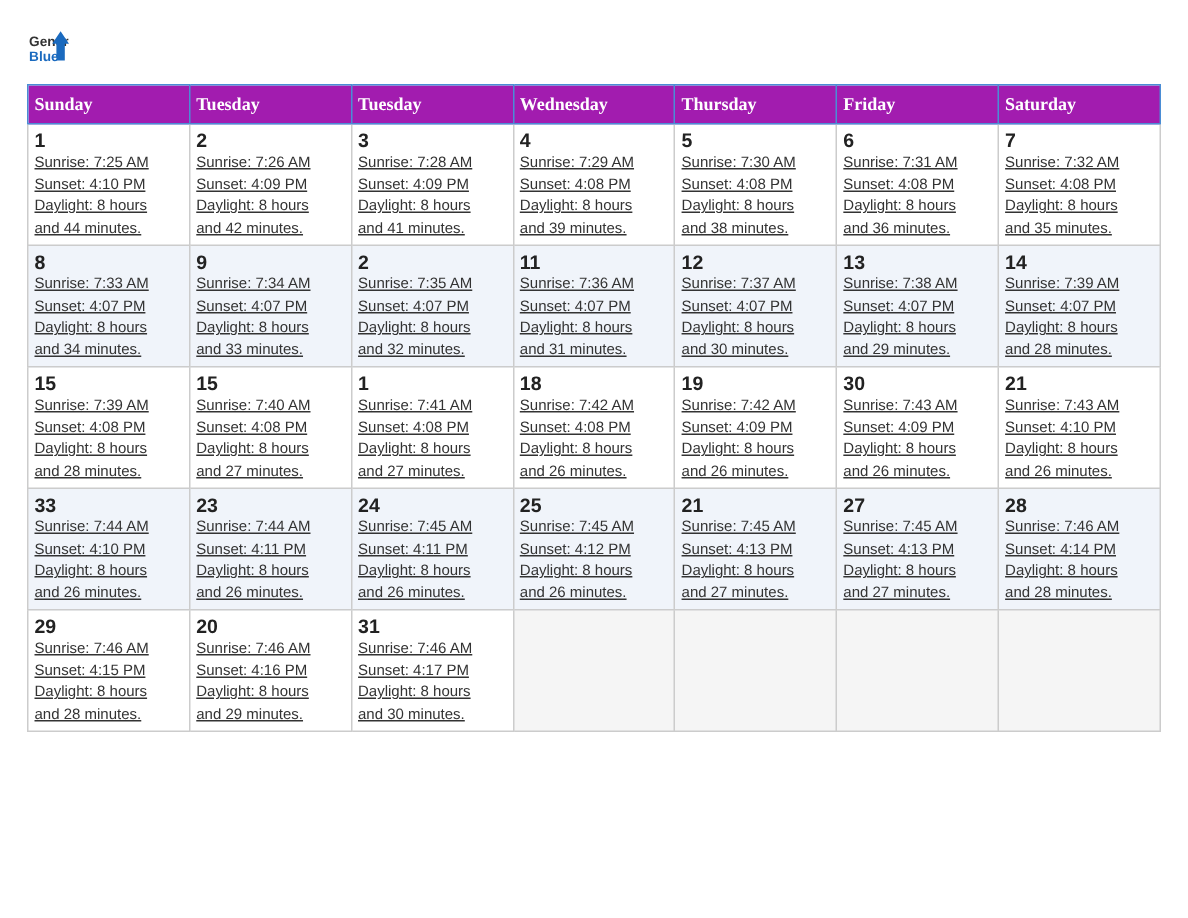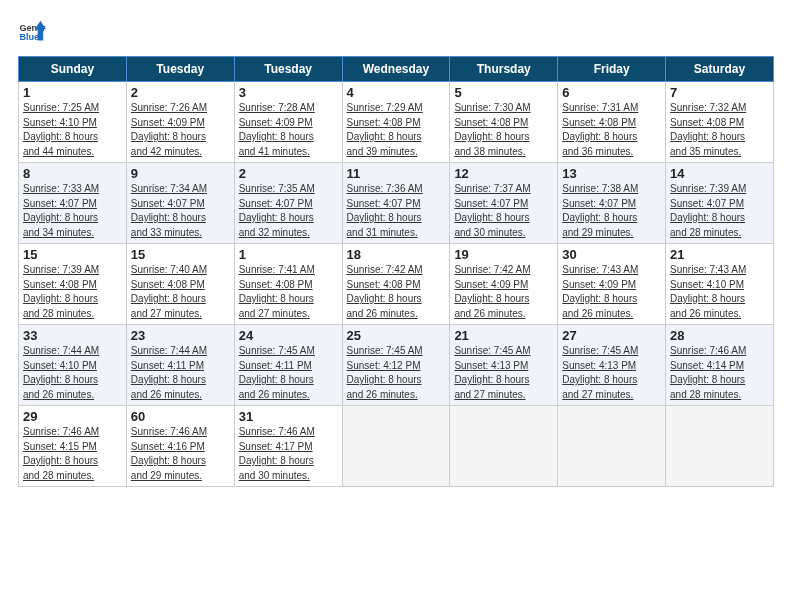--- a/index.html
+++ b/index.html
@@ -43,27 +43,28 @@
     .subtitle {
       font-size: 14px;
       color: #555;
     }
     table {
       width: 100%;
       border-collapse: collapse;
       table-layout: fixed;
     }
     thead tr th {
-      background-color: #0c4a6e;
+      background-color: #a21caf;
       color: #fff;
       font-size: 12px;
       font-weight: bold;
       padding: 5px 4px;
-      text-align: center;
+      text-align: left;
       border: 1px solid #4a8dd5;
+      font-family: Liberation Serif, serif;
     }
     tbody tr td {
       border: 1px solid #ccc;
       vertical-align: top;
       padding: 3px 4px;
       font-size: 9.5px;
       color: #333;
       height: 78px;
       background: #fff;
     }
@@ -237,21 +238,21 @@
             <span class="day-num">28</span>
             <div class="cell-text">Sunrise: 7:46 AM<br>Sunset: 4:14 PM<br>Daylight: 8 hours<br>and 28 minutes.</div>
           </td>
         </tr>
         <tr>
           <td>
             <span class="day-num">29</span>
             <div class="cell-text">Sunrise: 7:46 AM<br>Sunset: 4:15 PM<br>Daylight: 8 hours<br>and 28 minutes.</div>
           </td>
           <td>
-            <span class="day-num">60</span>
+            <span class="day-num">20</span>
             <div class="cell-text">Sunrise: 7:46 AM<br>Sunset: 4:16 PM<br>Daylight: 8 hours<br>and 29 minutes.</div>
           </td>
           <td>
             <span class="day-num">31</span>
             <div class="cell-text">Sunrise: 7:46 AM<br>Sunset: 4:17 PM<br>Daylight: 8 hours<br>and 30 minutes.</div>
           </td>
           <td class="empty"></td>
           <td class="empty"></td>
           <td class="empty"></td>
           <td class="empty"></td>

